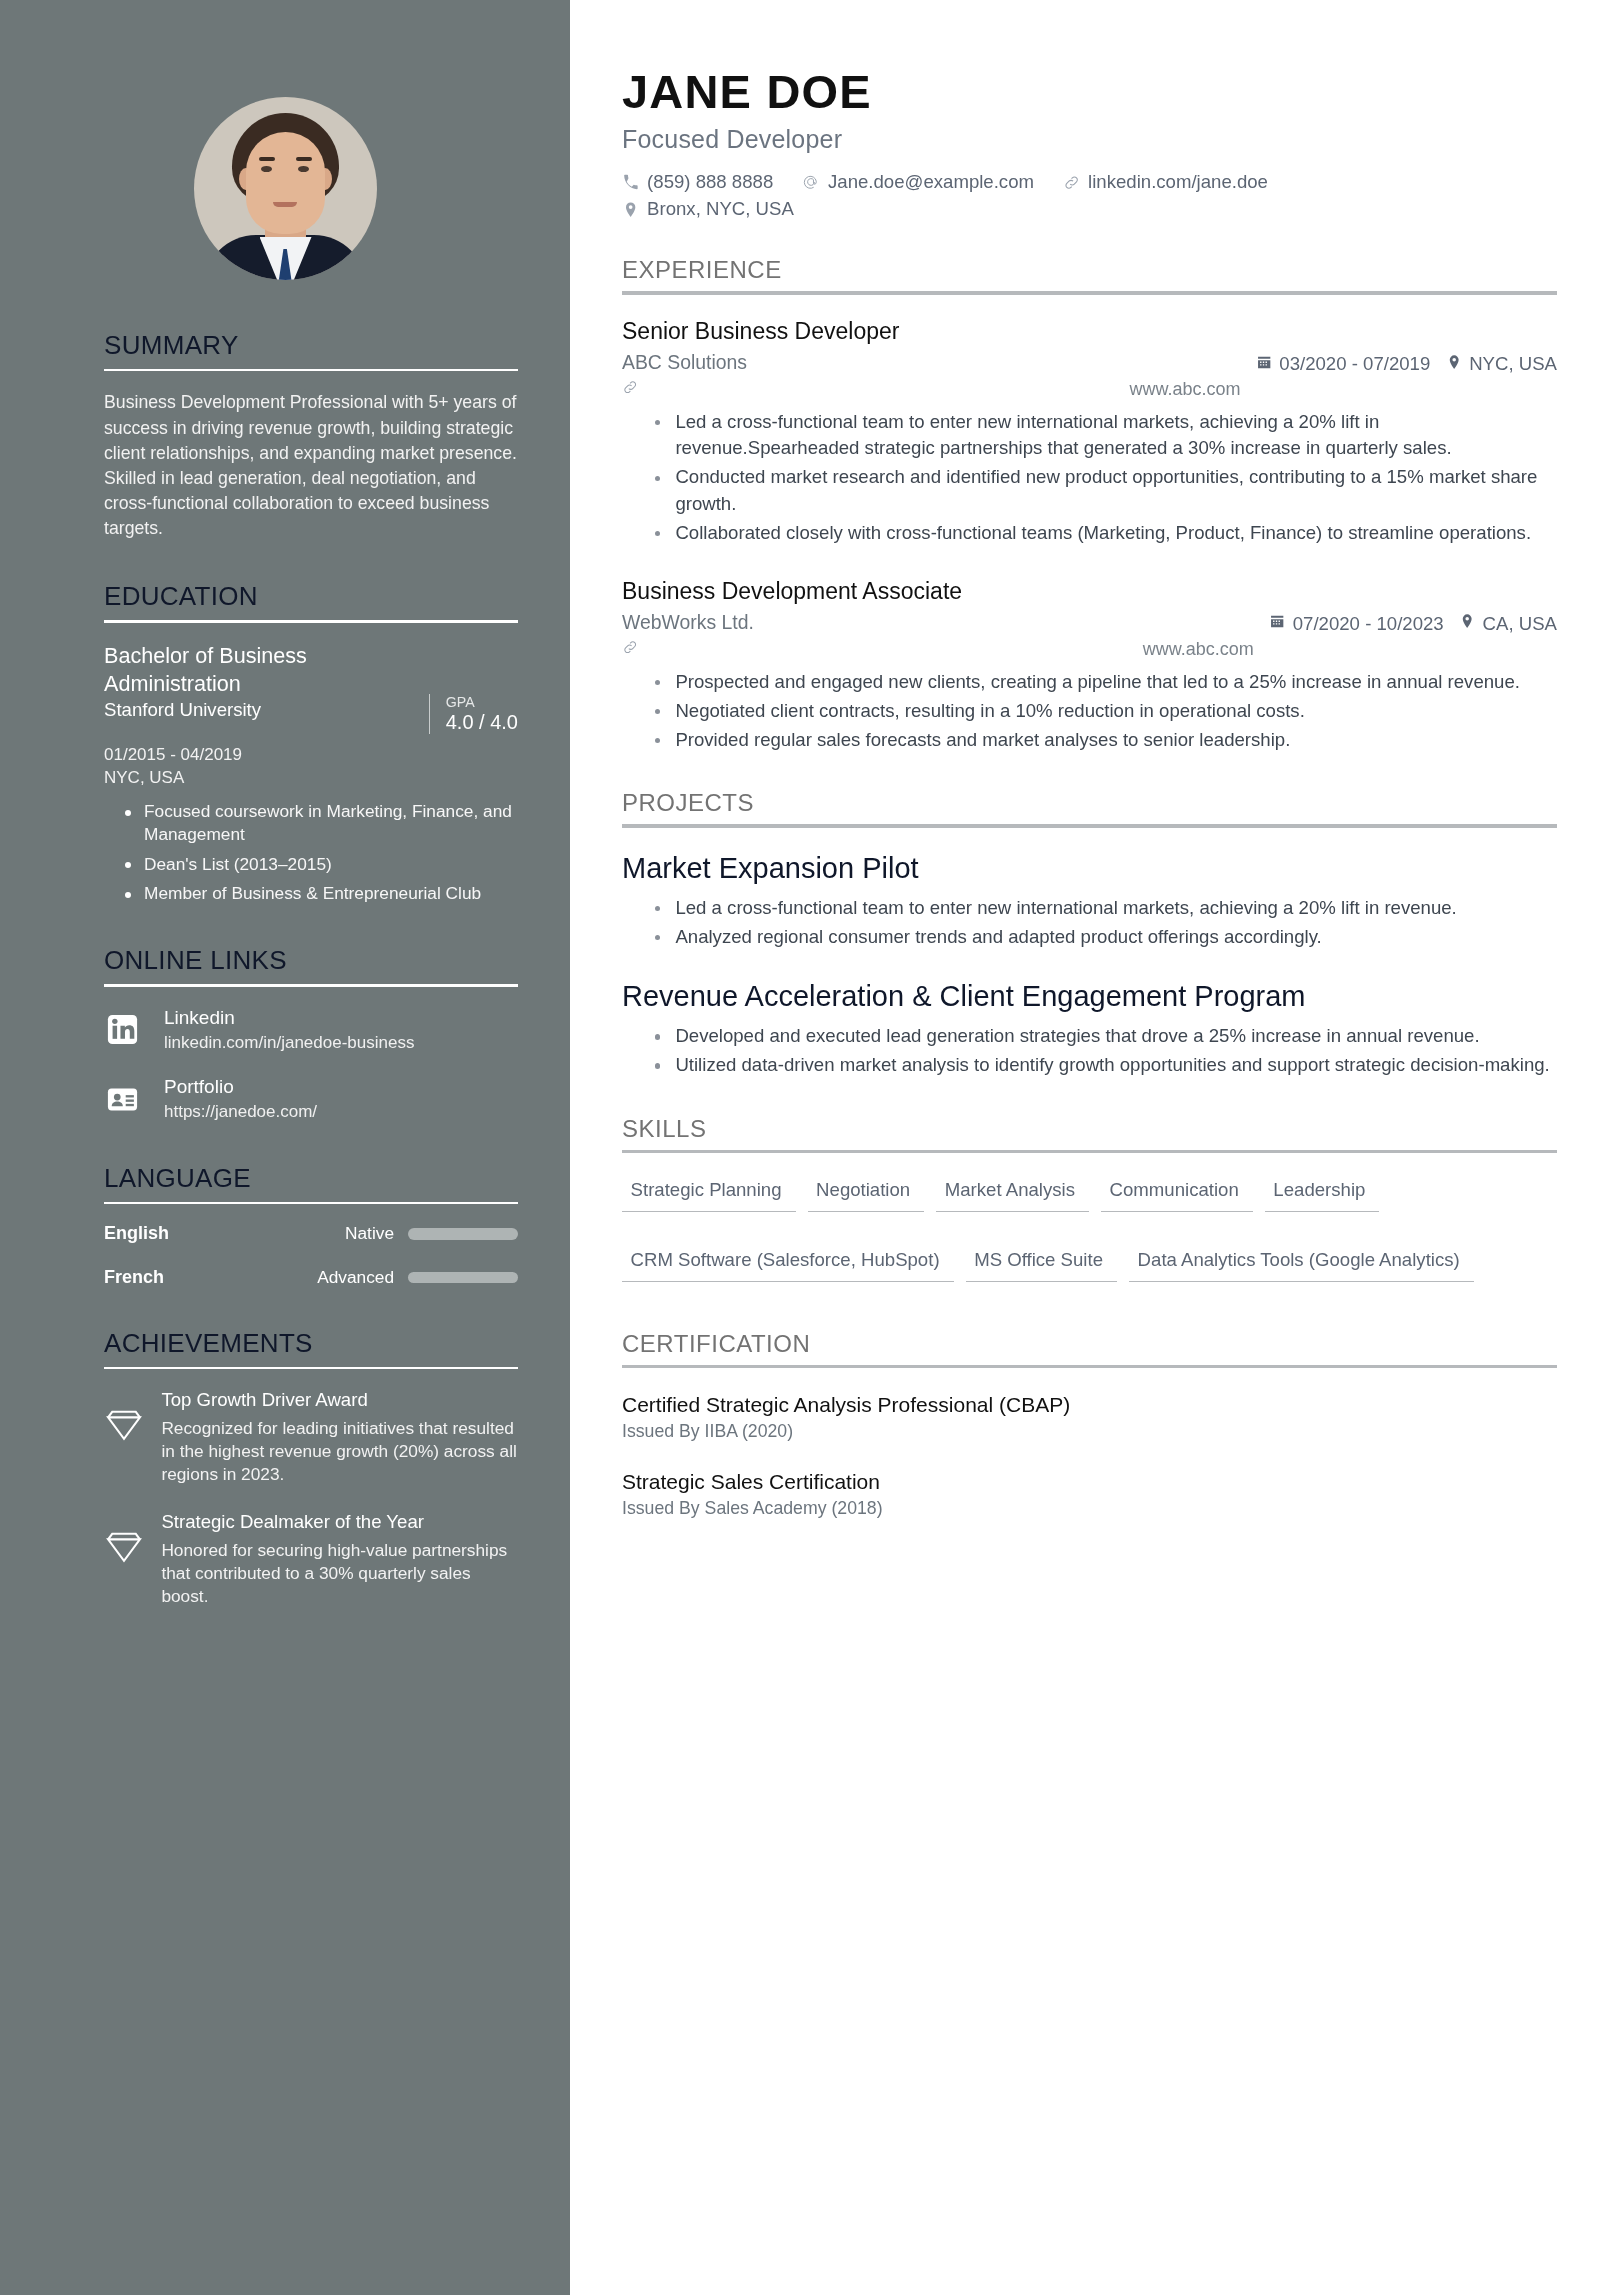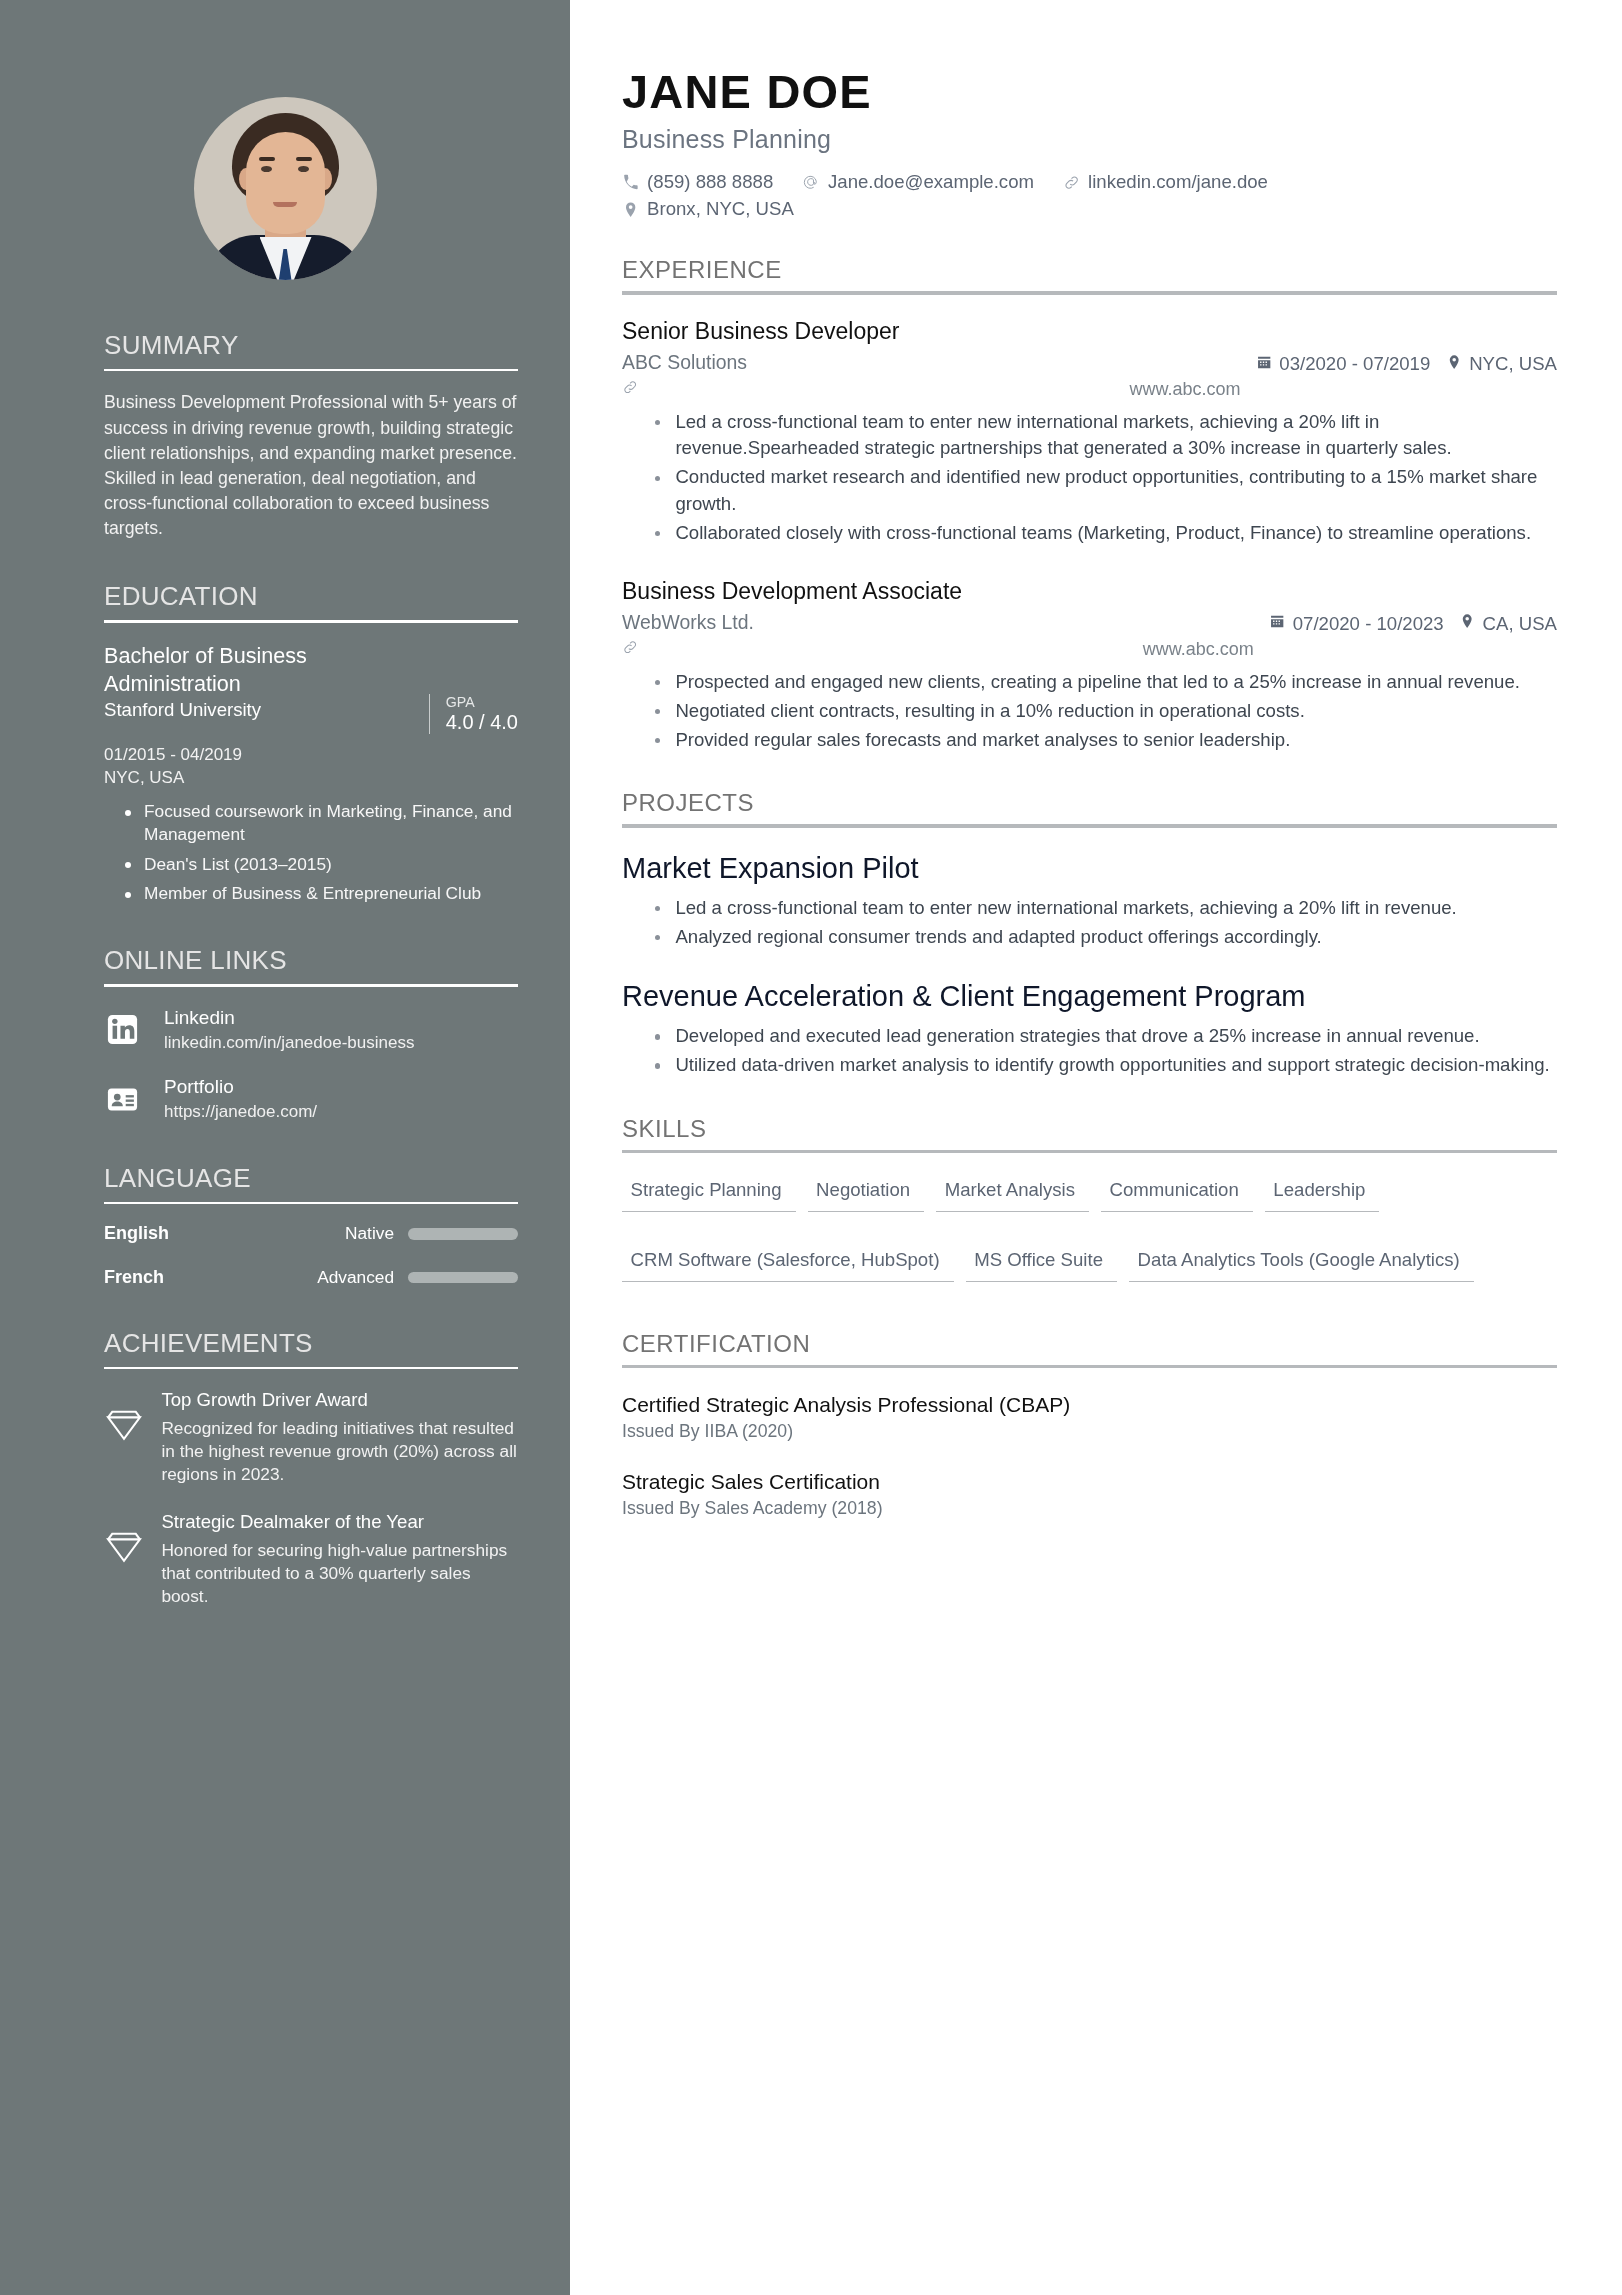--- a/index.html
+++ b/index.html
@@ -72,21 +72,21 @@
   .ph-tie {
     position: absolute; left: 83px; top: 152px; width: 17.3px; height: 47px;
     background: #1f3f70; clip-path: polygon(40% 0, 60% 0, 100% 100%, 0 100%);
   }
 
   .s-section { margin-bottom: 40px; }
   .s-title {
     font-size: 26px;
     font-weight: 400;
     letter-spacing: 0.3px;
-    color: #e5e5e5;
+    color: #0f172a;
     padding-bottom: 7.8px;
   }
   .s-rule { height: 2.6px; background: #ffffff; margin-bottom: 19px; }
 
   .s-body {
     font-size: 17.7px;
     line-height: 1.42;
     color: #f2f2f2;
   }
 
@@ -356,21 +356,21 @@
           <span class="ach-desc" style="display: block;">Honored for securing high-value partnerships that contributed to a 30% quarterly sales boost.</span>
         </span>
       </div>
     </section>
 
   </aside>
 
   <main class="main">
 
     <h1 class="name">JANE DOE</h1>
-    <div class="role">Business Planning</div>
+    <div class="role">Focused Developer</div>
 
     <div class="contacts">
       <div class="contact-line">
         <span class="contact-item">
           <span class="ci">
             <svg width="17.3" height="17.3" viewBox="0 0 24 24">
                 <path fill="#9aa2ad" d="M6.6 10.8c1.5 3 4 5.4 7 6.9l2.3-2.3c.3-.3.7-.4 1.1-.3 1.2.4 2.4.6 3.7.6.6 0 1 .4 1 1V20c0 .6-.4 1-1 1C11.6 21 3 12.4 3 1.9c0-.6.4-1 1-1h3.3c.6 0 1 .4 1 1 0 1.3.2 2.5.6 3.7.1.4 0 .8-.3 1.1z"></path>
               </svg>
           </span>
           <span>(859) 888 8888</span>

